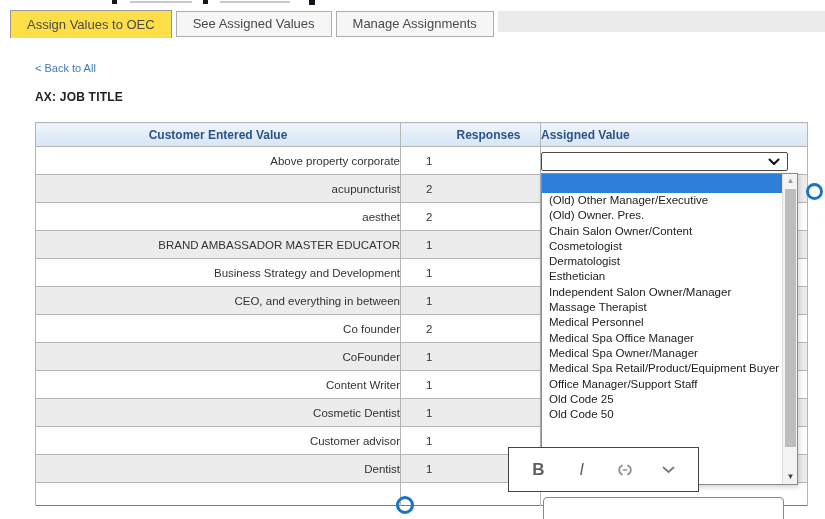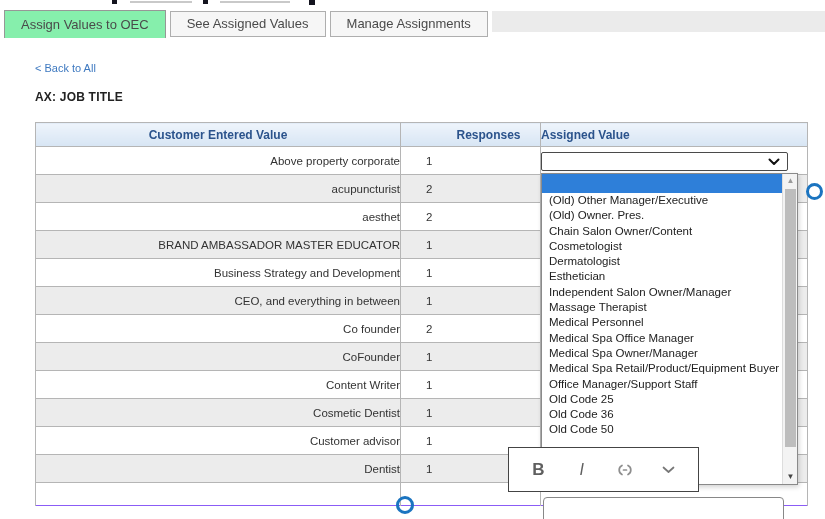--- a/index.html
+++ b/index.html
@@ -6,21 +6,21 @@
   body { font-family:"Liberation Sans", sans-serif; background:#fff; }
   .screen { position:relative; width:825px; height:519px; background:#fff; overflow:hidden; }
 
   
   .frag { position:absolute; background:#14141f; }
   .frag-light { position:absolute; background:#c9c9c9; }
 
   
   .tabbar { position:absolute; left:4px; top:10px; right:0; display:flex; align-items:flex-start; }
   .tab { flex:0 0 auto; font-size:13px; color:#4a4a4a; padding:0 16px; white-space:nowrap; cursor:pointer; }
-  .tab.active { background:#86efac; border:1px solid #979797; border-bottom:none; height:28px; line-height:27px; z-index:2; }
+  .tab.active { background:#fde047; border:1px solid #979797; border-bottom:none; height:28px; line-height:27px; z-index:2;margin-left:6px; }
   .tab.inactive { background:#f6f6f6; border:1px solid #aeaeae; height:26px; line-height:24px; margin-top:1px; margin-left:4px; }
   .tab-filler { flex:1 1 auto; height:21px; background:#ebebeb; margin-top:1px; margin-left:4px; }
 
   .back-link { position:absolute; left:35px; top:62px; font-size:11px; color:#3e79c0; cursor:pointer; }
   .page-title { position:absolute; left:35px; top:90px; font-size:12px; font-weight:700; color:#222; letter-spacing:0.2px; }
 
   
   table.values { position:absolute; left:35px; top:122px; width:772px; border-collapse:collapse; table-layout:fixed; }
   table.values, table.values th, table.values td { border:1px solid #b5b5b5; }
   table.values { border:1px solid #8b5cf6; }
@@ -183,21 +183,20 @@
         <div class="opt">Dermatologist</div>
         <div class="opt">Esthetician</div>
         <div class="opt">Independent Salon Owner/Manager</div>
         <div class="opt">Massage Therapist</div>
         <div class="opt">Medical Personnel</div>
         <div class="opt">Medical Spa Office Manager</div>
         <div class="opt">Medical Spa Owner/Manager</div>
         <div class="opt">Medical Spa Retail/Product/Equipment Buyer</div>
         <div class="opt">Office Manager/Support Staff</div>
         <div class="opt">Old Code 25</div>
-        <div class="opt">Old Code 36</div>
         <div class="opt">Old Code 50</div>
       </div>
     <div class="vscroll">
       <div class="arrow-up">▲</div>
       <div class="thumb"></div>
       <div class="arrow-down">▼</div>
     </div>
   </div>
 
   <div class="text-toolbar">

